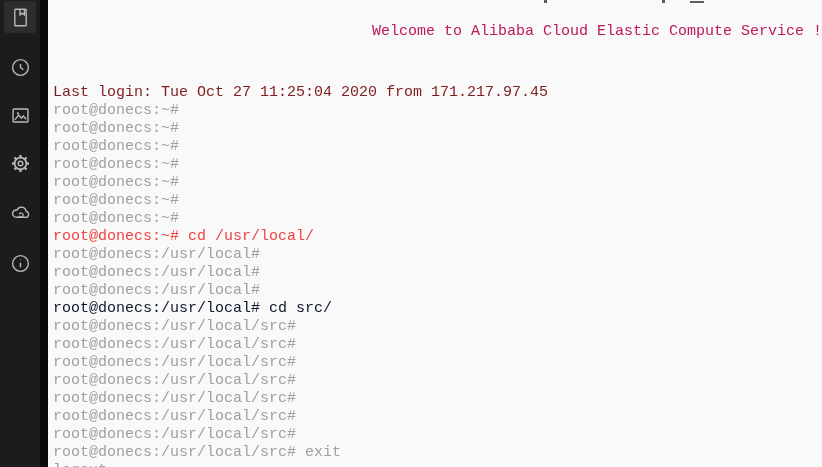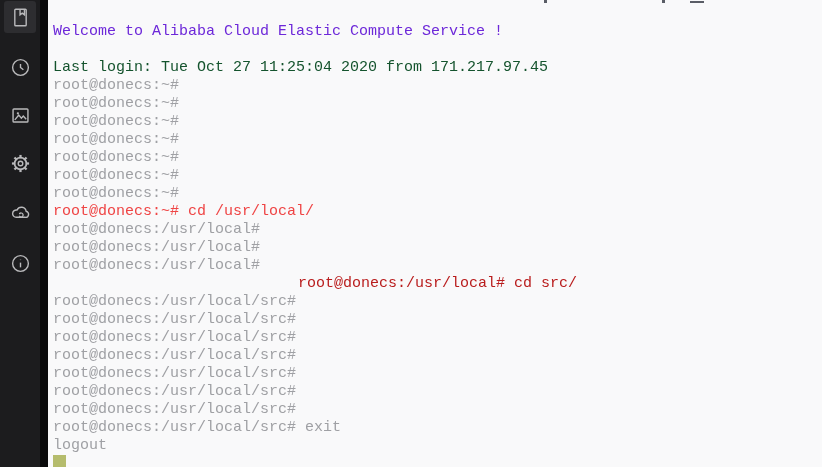--- a/index.html
+++ b/index.html
@@ -139,35 +139,35 @@
           <path d="M12 11 V16.4"></path>
         </svg>
       </span>
     </div>
   </div>
 
   <div id="sidebar-divider" style="background: rgb(10, 10, 11);"></div>
 
   <div id="terminal" style="background: rgb(249, 249, 250);">
 
-  <div class="term-line" style="color: #6d28d9;">Welcome to Alibaba Cloud Elastic Compute Service !</div>
+  <div class="term-line" style="color: #be185d; text-align: right;">Welcome to Alibaba Cloud Elastic Compute Service !</div>
       <div class="term-line" style="color: rgb(159, 160, 164);"></div>
-      <div class="term-line" style="color: #14532d;">Last login: Tue Oct 27 11:25:04 2020 from 171.217.97.45</div>
+      <div class="term-line" style="color: #7f1d1d; margin-top: 25px;">Last login: Tue Oct 27 11:25:04 2020 from 171.217.97.45</div>
       <div class="term-line" style="color: rgb(159, 160, 164);">root@donecs:~#</div>
       <div class="term-line" style="color: rgb(159, 160, 164);">root@donecs:~#</div>
       <div class="term-line" style="color: rgb(159, 160, 164);">root@donecs:~#</div>
       <div class="term-line" style="color: rgb(159, 160, 164);">root@donecs:~#</div>
       <div class="term-line" style="color: rgb(159, 160, 164);">root@donecs:~#</div>
       <div class="term-line" style="color: rgb(159, 160, 164);">root@donecs:~#</div>
       <div class="term-line" style="color: rgb(159, 160, 164);">root@donecs:~#</div>
       <div class="term-line" style="color: #ef4444;">root@donecs:~# cd /usr/local/</div>
       <div class="term-line" style="color: rgb(159, 160, 164);">root@donecs:/usr/local#</div>
       <div class="term-line" style="color: rgb(159, 160, 164);">root@donecs:/usr/local#</div>
       <div class="term-line" style="color: rgb(159, 160, 164);">root@donecs:/usr/local#</div>
-      <div class="term-line" style="color: #b91c1c; text-align: center;">root@donecs:/usr/local# cd src/</div>
+      <div class="term-line" style="color: #0f172a;">root@donecs:/usr/local# cd src/</div>
       <div class="term-line" style="color: rgb(159, 160, 164);">root@donecs:/usr/local/src#</div>
       <div class="term-line" style="color: rgb(159, 160, 164);">root@donecs:/usr/local/src#</div>
       <div class="term-line" style="color: rgb(159, 160, 164);">root@donecs:/usr/local/src#</div>
       <div class="term-line" style="color: rgb(159, 160, 164);">root@donecs:/usr/local/src#</div>
       <div class="term-line" style="color: rgb(159, 160, 164);">root@donecs:/usr/local/src#</div>
       <div class="term-line" style="color: rgb(159, 160, 164);">root@donecs:/usr/local/src#</div>
       <div class="term-line" style="color: rgb(159, 160, 164);">root@donecs:/usr/local/src#</div>
       <div class="term-line" style="color: rgb(159, 160, 164);">root@donecs:/usr/local/src# exit</div>
       <div class="term-line" style="color: rgb(159, 160, 164);">logout</div>
       <div id="terminal-cursor" style="background: rgb(181, 188, 109);"></div>

